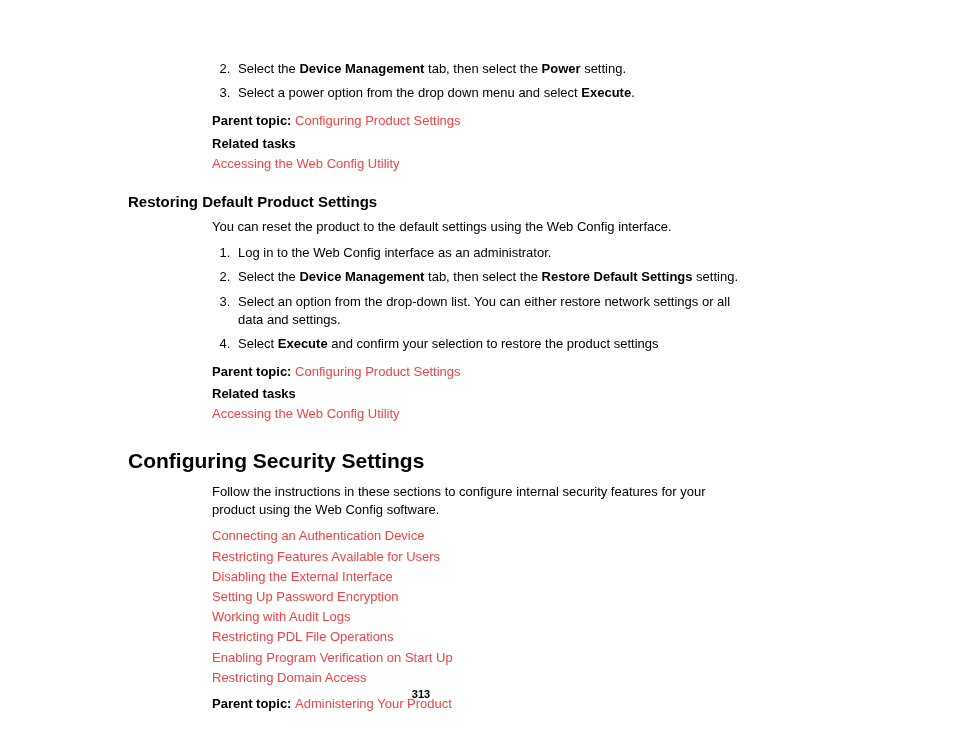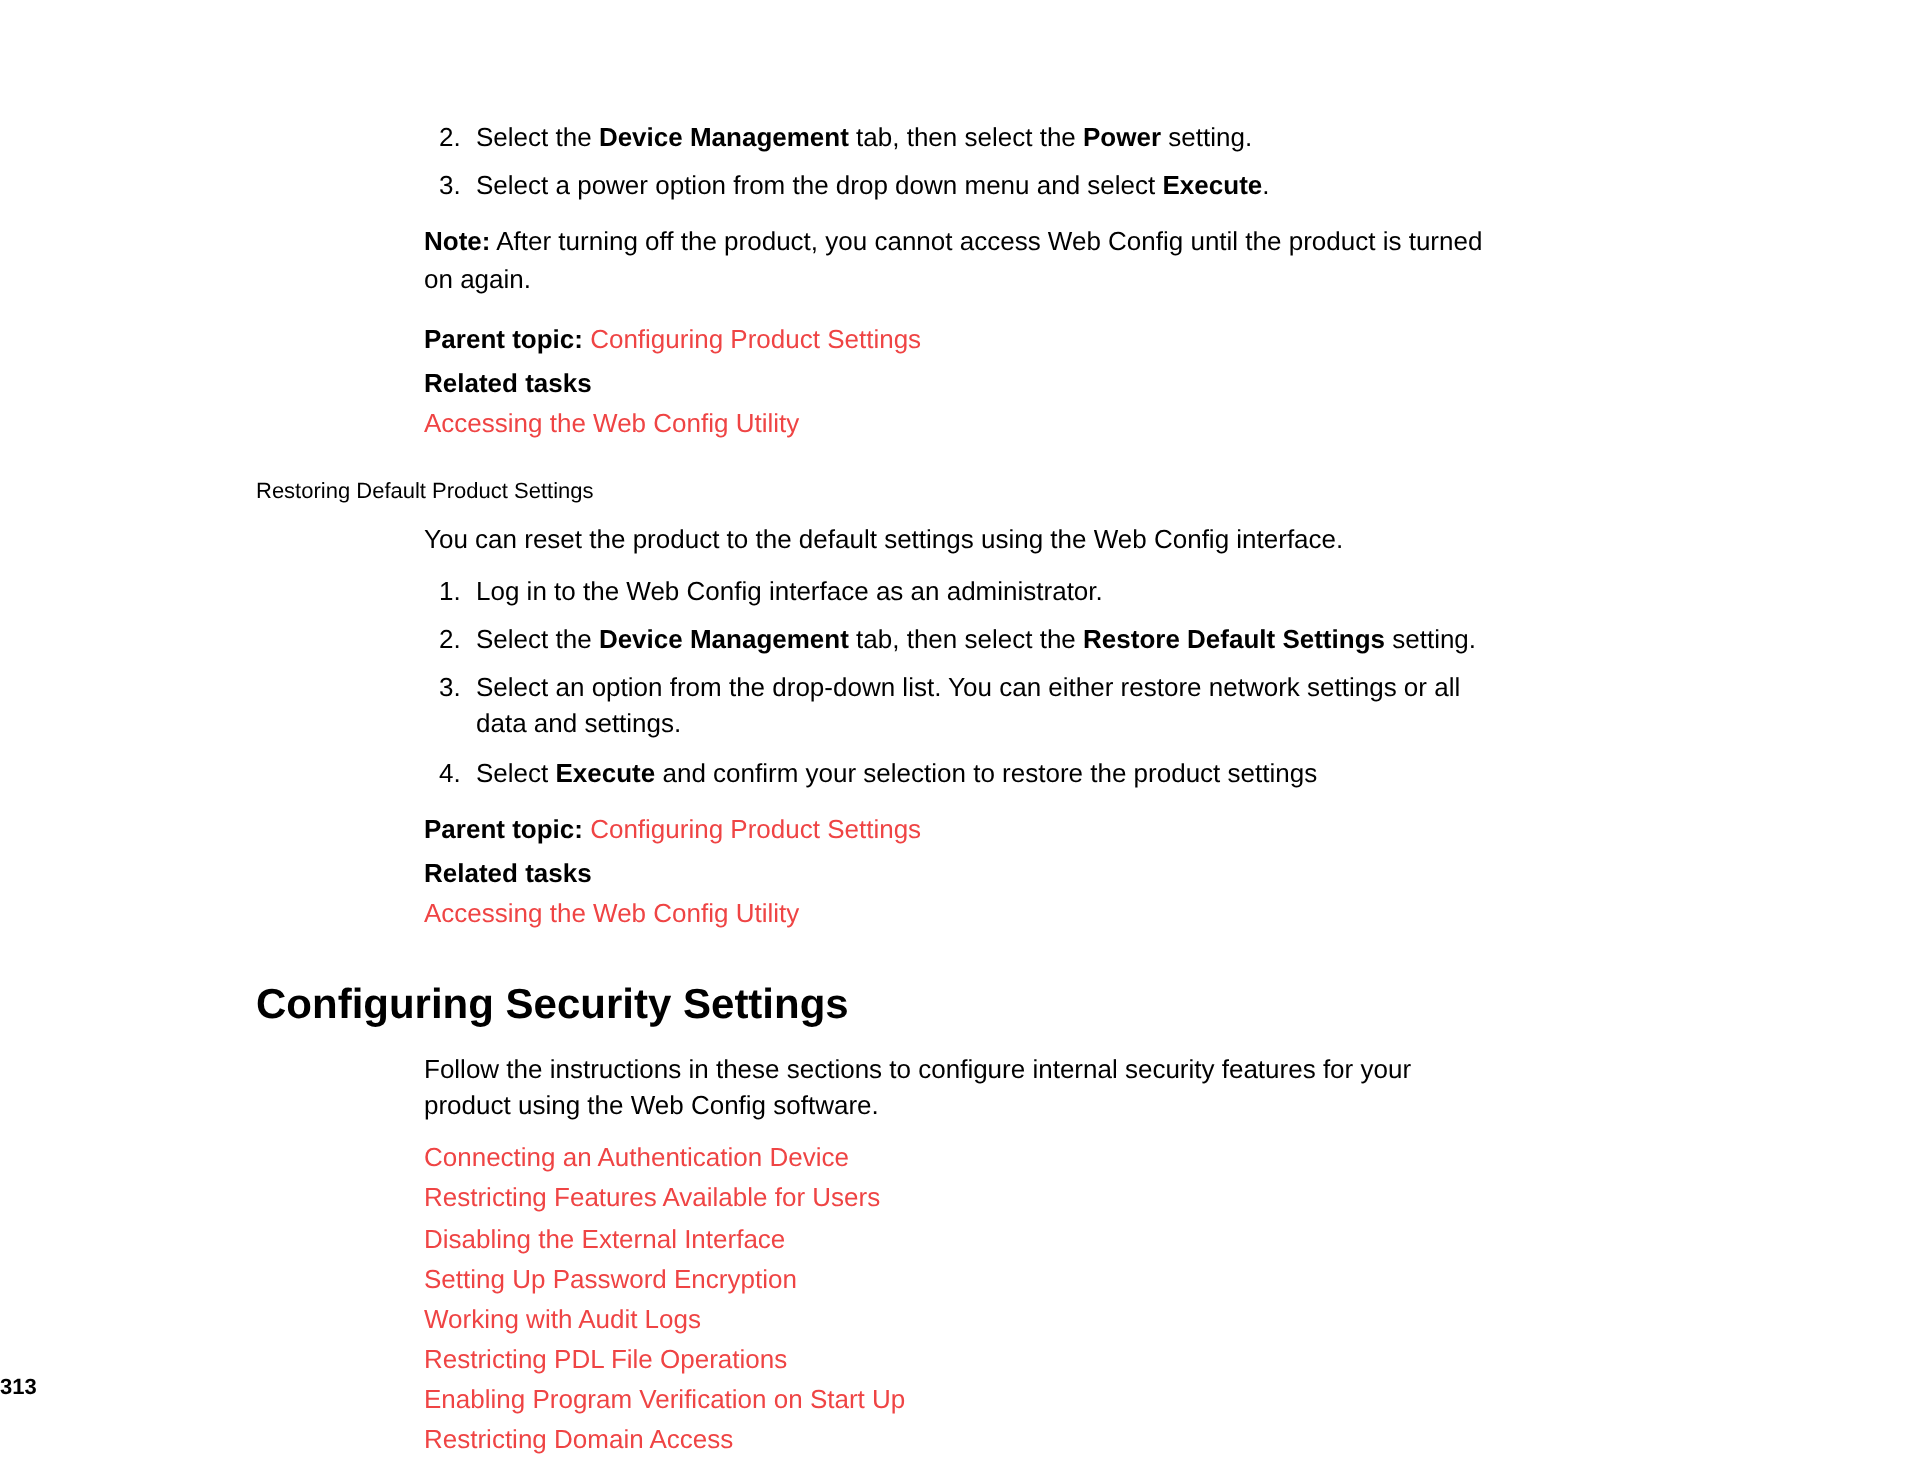--- a/index.html
+++ b/index.html
@@ -43,64 +43,61 @@
     margin: 4px 0 2px 0;
   }
   .link {
     color: #ef4444;
     cursor: pointer;
   }
   .link-line {
     margin: 2px 0;
   }
   h3.subhead {
-    font-size: 11px;
-    font-weight: normal;
+    font-size: 15px;
+    font-weight: bold;
     margin: 18px 0 6px 0;
   }
   h2.mainhead {
     font-size: 21px;
     font-weight: bold;
     margin: 22px 0 8px 0;
   }
   .intro {
     margin: 4px 0 8px 0;
   }
   .link-list {
     margin: 4px 0 8px 0;
   }
   .pagenum {
     position: absolute;
     bottom: 38px;
     left: 0;
     right: 0;
-    text-align: left;
+    text-align: center;
     font-size: 11px;
     font-weight: bold;
   }
   b { font-weight: bold; }
 </style>
 </head>
 <body>
 
 <div class="page">
   <div class="content">
 
     <div class="indent">
       <ol class="steps" start="2">
         <li>
           <span>Select the </span><b>Device Management</b><span> tab, then select the </span><b>Power</b><span> setting.</span>
         </li>
         <li>
           <span>Select a power option from the drop down menu and select </span><b>Execute</b><span>.</span>
         </li>
       </ol>
-      <div class="note">
-        <b>Note:</b><span> After turning off the product, you cannot access Web Config until the product is turned on again.</span>
-      </div>
       <div class="parent-topic">
         <b>Parent topic: </b><span class="link">Configuring Product Settings</span>
       </div>
       <div class="related-heading">Related tasks</div>
       <div class="link-line"><span class="link">Accessing the Web Config Utility</span></div>
     </div>
 
     <h3 class="subhead">Restoring Default Product Settings</h3>
     <div class="indent">
       <div class="intro">You can reset the product to the default settings using the Web Config interface.</div>

